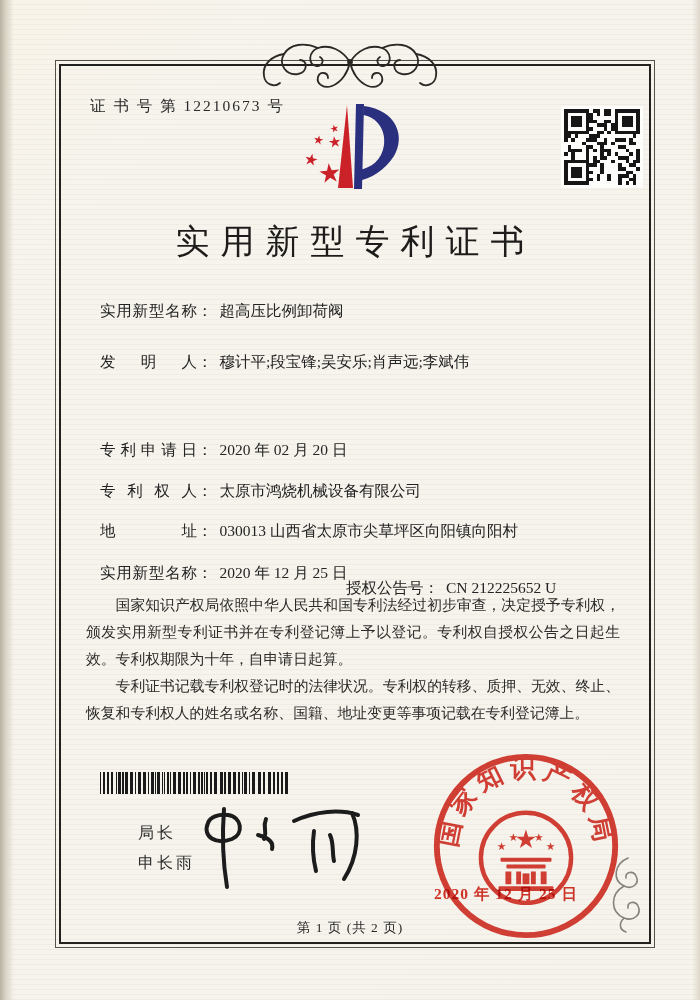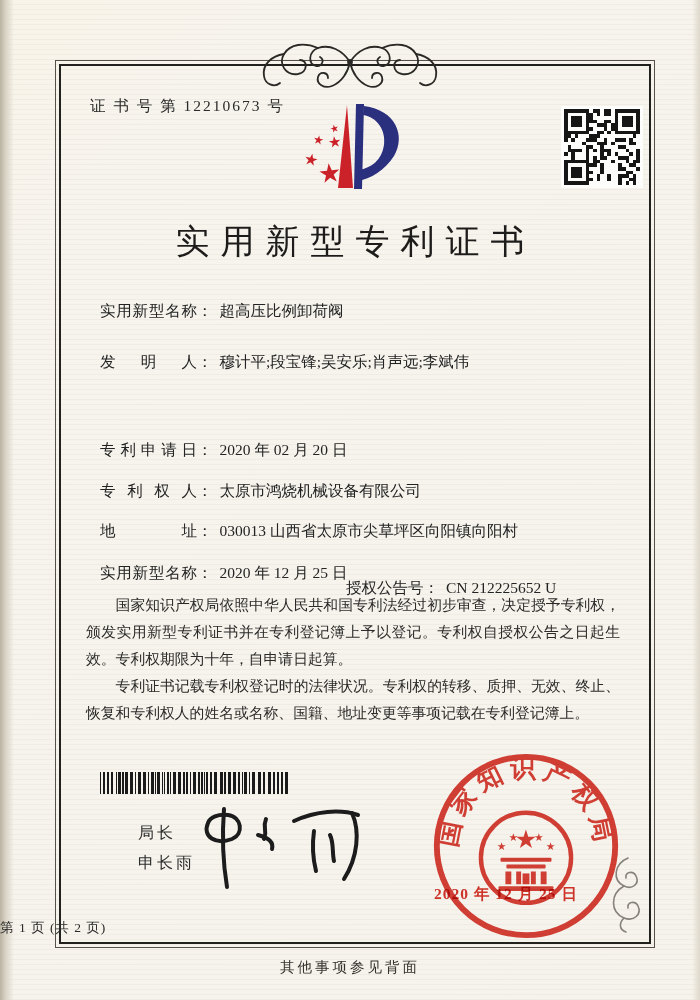--- a/index.html
+++ b/index.html
@@ -34,21 +34,21 @@
   .barcode{position:absolute;left:100px;top:772px;}
   .barcode svg{fill:#1a1a1a;shape-rendering:crispEdges;}
   .official{position:absolute;left:90px;top:818px;font-size:16px;line-height:1.9;letter-spacing:3px;
     font-family:"Liberation Sans","DejaVu Sans",sans-serif;color:#2c2c2c;margin-left:48px;}
   .sig{position:absolute;left:182px;top:793px;}
   .seal{position:absolute;left:428px;top:748px;width:196px;height:196px;mix-blend-mode:multiply;opacity:.94;}
   .seal-text{font-size:26px;letter-spacing:6px;font-weight:700;fill:#d6352b;
     font-family:"Liberation Serif","DejaVu Serif",serif;}
   .seal-date{position:absolute;left:434px;top:884px;font-size:15.5px;font-weight:700;color:#d6352b;
     letter-spacing:1px;mix-blend-mode:multiply;}
-  .pageno{position:absolute;left:0;top:919px;width:100%;font-size:13.5px;letter-spacing:1px;color:#2a2a2a;}
+  .pageno{position:absolute;left:0;top:919px;width:100%;text-align:center;font-size:13.5px;letter-spacing:1px;color:#2a2a2a;}
   .footnote{position:absolute;left:0;top:958px;width:100%;text-align:center;font-size:14.5px;letter-spacing:3px;color:#33312d;}
   .star{position:absolute;color:#cb2128;font-family:"DejaVu Sans",sans-serif;line-height:1;}
 </style>
 </head>
 <body>
 
 <div class="sheet">
   <div class="edge-left"></div>
   <div class="edge-right"></div>
   <div class="frame"></div>
@@ -427,14 +427,13 @@
 
   <svg class="br-orn" width="54" height="80" viewBox="0 0 54 80">
     <g fill="none" stroke="#6a665e" stroke-width="1.6" stroke-linecap="round">
       <path d="M30,4 C16,10 14,26 26,32 C34,36 42,30 38,22 C35,16 27,18 28,24"></path>
       <path d="M26,32 C12,40 12,58 26,64 C36,68 44,60 40,52 C37,46 29,48 30,54"></path>
       <path d="M26,64 C20,70 22,76 28,78"></path>
     </g>
   </svg>
 
   <div class="pageno">第 1 页 (共 2 页)</div>
-  <div class="footnote">其他事项参见背面</div>
 </div>
 
 </body></html>

